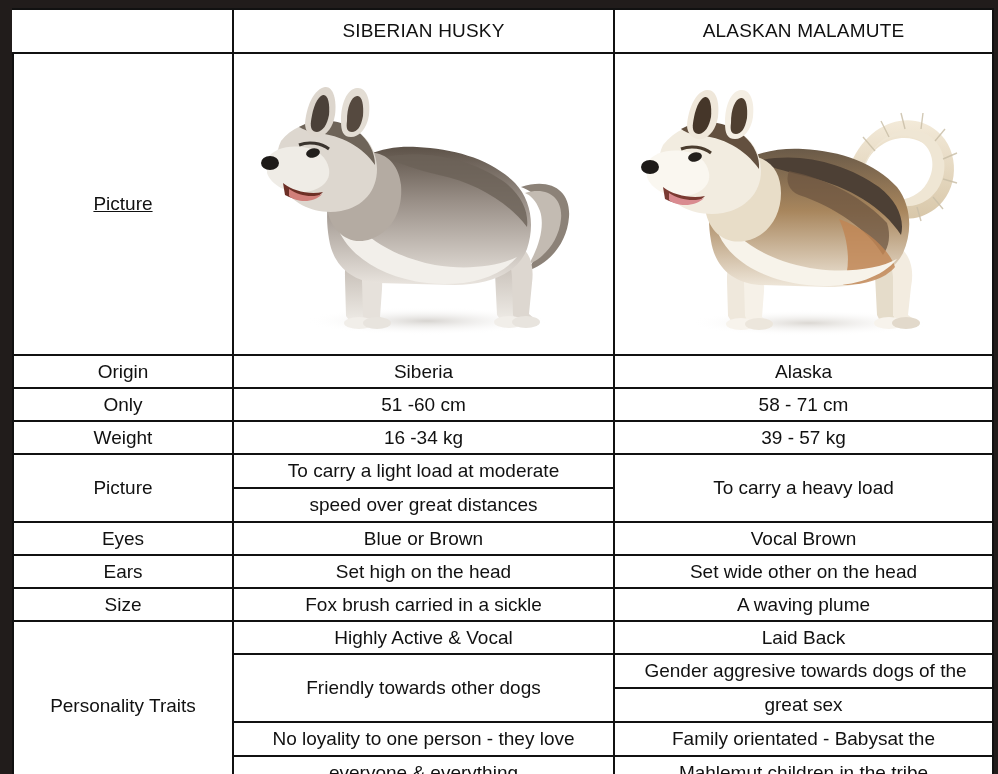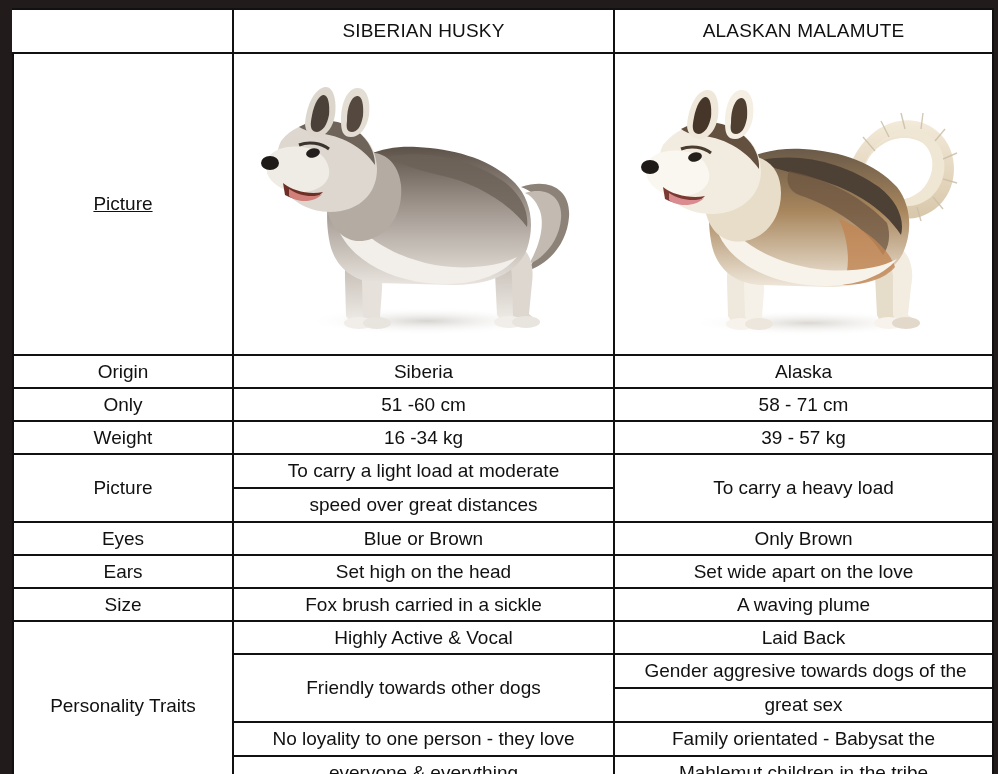--- a/index.html
+++ b/index.html
@@ -295,27 +295,27 @@
     <td class="sub-top">To carry a light load at moderate</td>
     <td class="sub-top" rowspan="2">To carry a heavy load</td>
   </tr>
   <tr>
     <td class="sub-bot">speed over great distances</td>
   </tr>
 
   <tr>
     <td class="row-std">Eyes</td>
     <td class="row-std">Blue or Brown</td>
-    <td class="row-std">Only Brown</td>
+    <td class="row-std">Vocal Brown</td>
   </tr>
 
   <tr>
     <td class="row-std">Ears</td>
     <td class="row-std">Set high on the head</td>
-    <td class="row-std">Set wide apart on the love</td>
+    <td class="row-std">Set wide other on the head</td>
   </tr>
 
   <tr>
     <td class="row-std">Size</td>
     <td class="row-std">Fox brush carried in a sickle</td>
     <td class="row-std">A waving plume</td>
   </tr>
 
   <tr>
     <td class="row-std label-tall" rowspan="5">Personality Traits</td>

